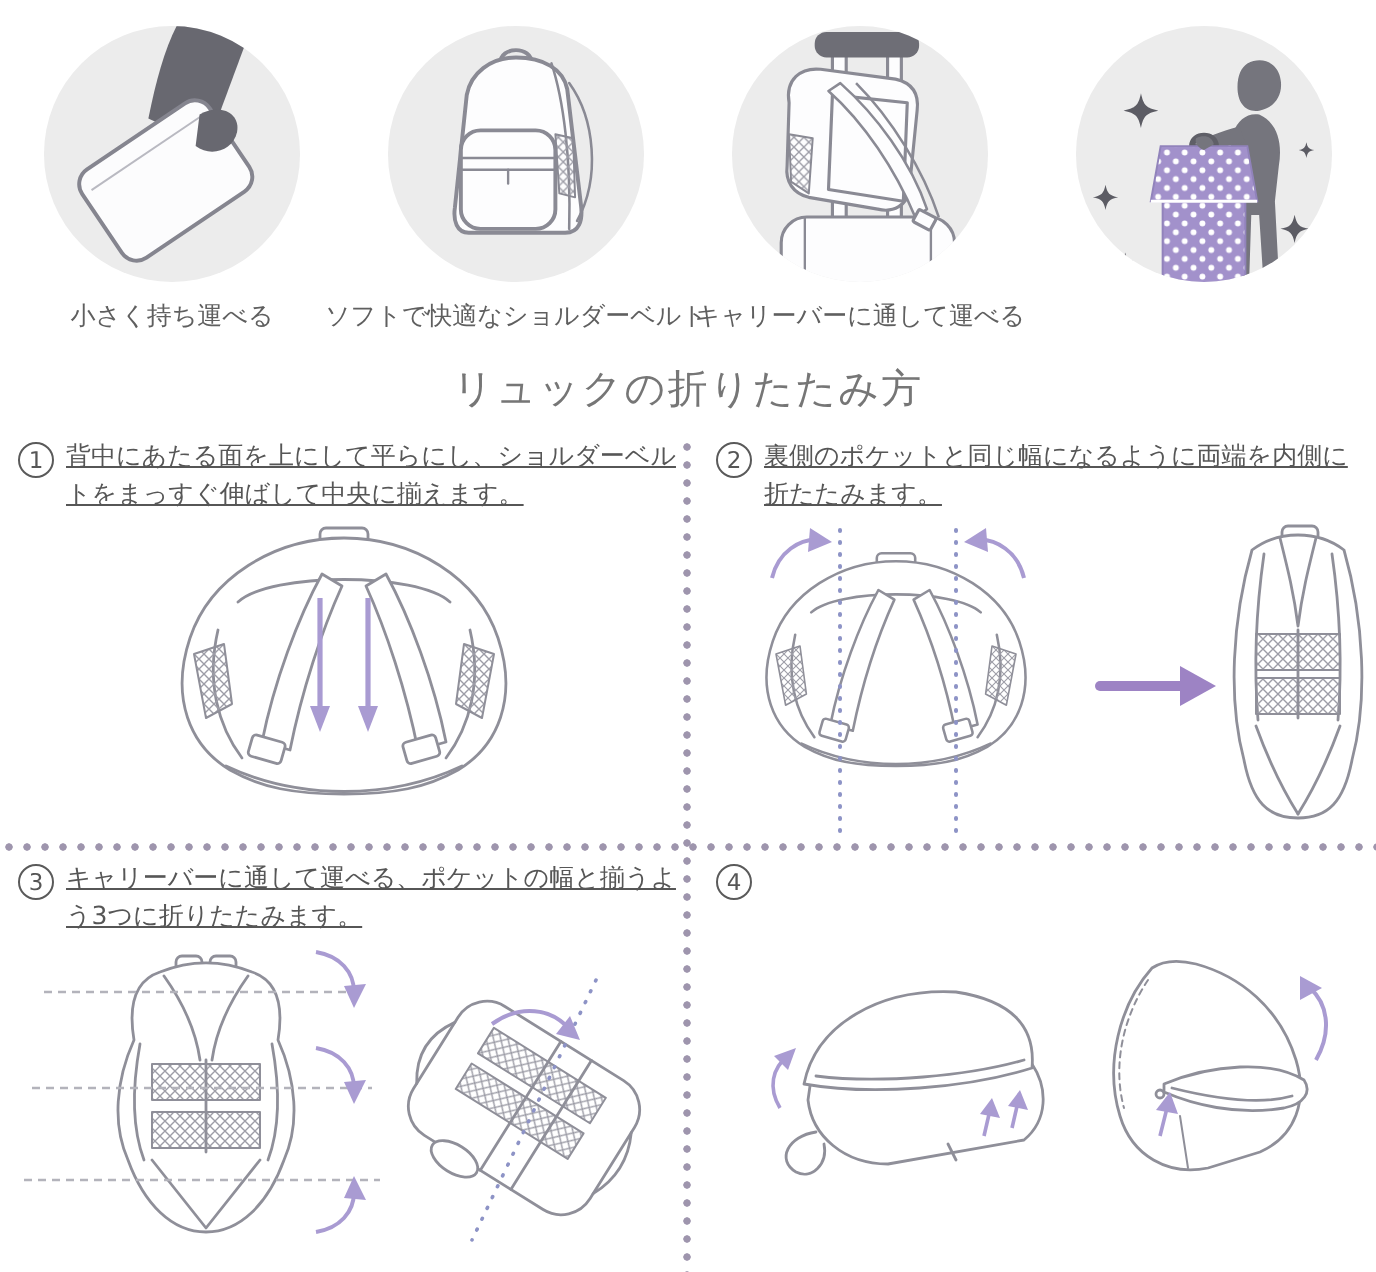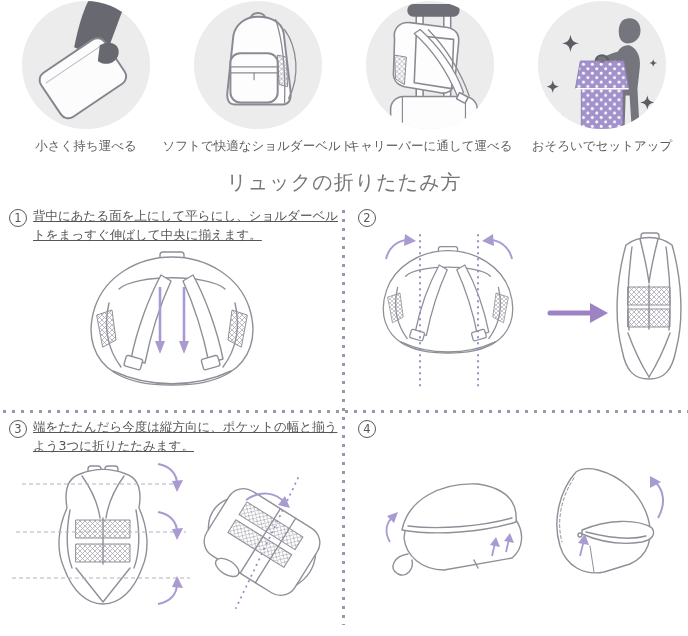--- a/index.html
+++ b/index.html
@@ -1,21 +1,21 @@
 <!DOCTYPE html>
 <html><head>
 <meta charset="utf-8">
 <style>
   html,body{margin:0;padding:0;background:#ffffff;}
   body{width:688px;height:636px;overflow:hidden;
        font-family:"DejaVu Sans","Liberation Sans",sans-serif;color:#565656;}
   .page{position:relative;width:688px;height:636px;background:#fff;}
 
   
-  .features{display:flex;padding-top:0;}
+  .features{display:flex;padding-top:12px;}
   .feature{width:172px;display:flex;flex-direction:column;align-items:center;}
   .feature-circle{width:130px;height:130px;border-radius:50%;overflow:hidden;}
   .feature-circle svg{display:block;}
   .feature-label{margin-top:8px;font-size:12.5px;color:#5f5f5f;white-space:nowrap;}
 
   
   .section-title{margin-top:13px;text-align:center;font-size:20px;
                  color:#767676;letter-spacing:1px;line-height:28px;}
 
   
@@ -154,21 +154,20 @@
               <path d="M84,52 C75,54 66,58 60,62 L63,68 C71,64 79,61 87,60 Z"></path>
             </g>
             <path d="M60,62 C60,55 72,55 72,62" fill="none" stroke="#5f5f67" stroke-width="3.2"></path>
             <path d="M44,62 L88,62 L93,90 L39,90 Z" fill="url(#p4)" stroke="#9183bb" stroke-width="1"></path>
             <rect x="45" y="90" width="42" height="46" fill="url(#p4)" stroke="#9183bb" stroke-width="1"></rect>
             <line x1="39" y1="90" x2="93" y2="90" stroke="#ffffff" stroke-width="1.5"></line>
             <path d="M62,58 C66,56 70,57 71,61 L66,64 C63,63 61,60 62,58 Z" fill="#75757d"></path>
           </g>
         </svg>
       </div>
-      <div class="feature-label">おそろいでセットアップ</div>
     </div>
   </div>
 
   <div class="section-title">リュックの折りたたみ方</div>
 
   <div class="grid">
 
     <div class="cell c1">
       <div class="step-head">
         <span class="step-num">1</span>
@@ -201,20 +200,21 @@
             <path d="M127,42 L127,98" stroke="#a99bd2" stroke-width="2.6" fill="none"></path>
             <path d="M122,96 L127,109 L132,96 Z" fill="#a99bd2"></path>
           </g>
         </svg>
       </div>
     </div>
 
     <div class="cell c2">
       <div class="step-head">
         <span class="step-num">2</span>
+        <span class="step-text">裏側のポケットと同じ幅になるように両端を内側に折たたみます。</span>
       </div>
       <div class="step-art">
         <svg width="344" height="164" viewBox="0 0 344 164">
           <defs>
             <pattern id="s2m" width="5" height="5" patternUnits="userSpaceOnUse">
               <path d="M0,5 L5,0 M0,0 L5,5" stroke="#9d9da7" stroke-width="0.7" fill="none"></path>
             </pattern>
           </defs>
 
           <g transform="translate(12,14) scale(0.8)" stroke="#8f8f99" stroke-width="1.6" fill="#ffffff" stroke-linejoin="round" stroke-linecap="round">
@@ -258,21 +258,21 @@
             <path d="M284,106 C292,128 300,142 305,150" fill="none"></path>
             <path d="M326,106 C318,128 310,142 305,150" fill="none"></path>
           </g>
         </svg>
       </div>
     </div>
 
     <div class="cell c3">
       <div class="step-head">
         <span class="step-num">3</span>
-        <span class="step-text">端をたたんだら今度は縦方向に、ポケットの幅と揃うよう3つに折りたたみます。</span>
+        <span class="step-text">キャリーバーに通して運べる、ポケットの幅と揃うよう3つに折りたたみます。</span>
       </div>
       <div class="step-art">
         <svg width="344" height="164" viewBox="0 0 344 164">
           <defs>
             <pattern id="s3m" width="5" height="5" patternUnits="userSpaceOnUse">
               <path d="M0,5 L5,0 M0,0 L5,5" stroke="#9d9da7" stroke-width="0.7" fill="none"></path>
             </pattern>
           </defs>
 
           <g stroke="#8f8f99" stroke-width="1.4" fill="#ffffff" stroke-linejoin="round" stroke-linecap="round">

